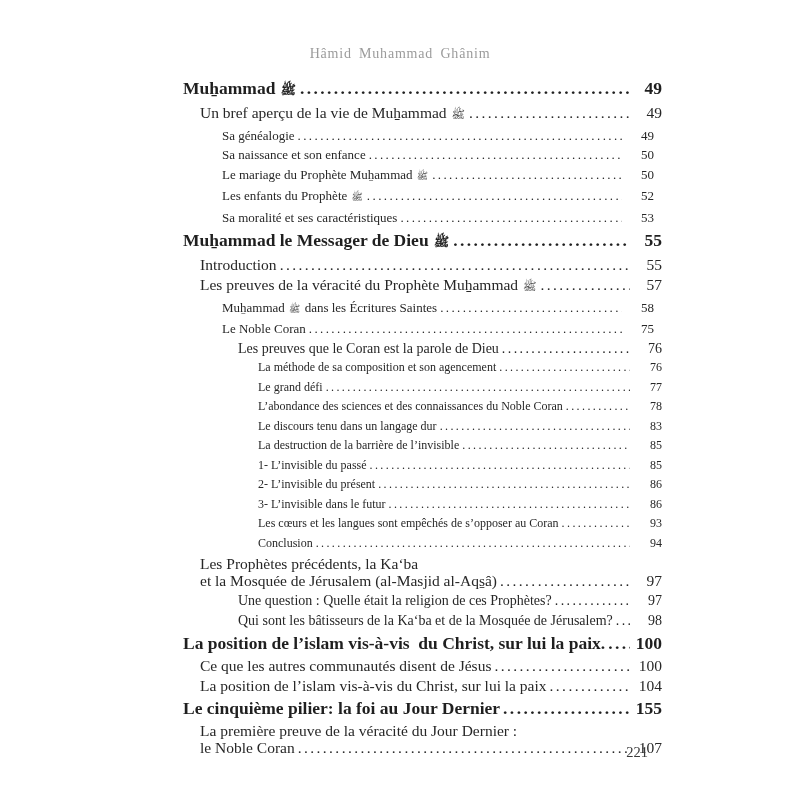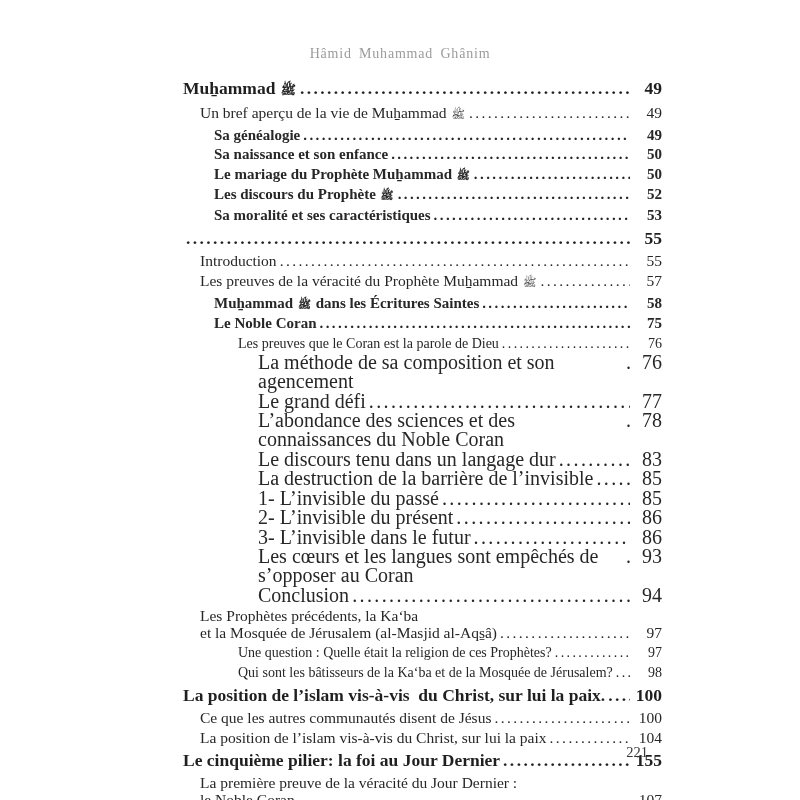--- a/index.html
+++ b/index.html
@@ -6,23 +6,23 @@
   body{font-family:"Liberation Serif","DejaVu Serif",serif;color:#272727;position:relative;}
   .page-header{padding-top:46px;text-align:center;font-size:14px;letter-spacing:.8px;word-spacing:3px;color:#9b9b9b;}
   .toc{margin:17px 138px 0 183px;}
   .row{display:flex;align-items:baseline;line-height:19px;}
   .label{flex:0 1 auto;}
   .leader{flex:1 1 0;overflow:hidden;white-space:nowrap;min-width:4px;margin:0 2px 0 3px;}
   .leader::after{content:"..........................................................................................................";letter-spacing:2.4px;}
   .pagenum{flex:0 0 auto;min-width:30px;text-align:right;}
   .lvl0{font-size:17.5px;font-weight:700;margin:4px 0 3px;color:#1f1f1f;}
   .lvl1{font-size:15.5px;padding-left:17px;margin:1.5px 0;justify-content:space-between;}
-  .lvl2{font-size:15px;padding-left:31px;margin:.5px 0;font-weight:bold;}
+  .lvl2{font-size:13px;padding-left:31px;margin:.5px 8px;}
   .lvl3{font-size:14px;padding-left:55px;margin:.5px 0;}
-  .lvl4{font-size:20px;padding-left:75px;margin:.5px 0;}
+  .lvl4{font-size:12px;padding-left:75px;margin:.5px 0;}
   .cont{margin-top:-4px;}
   .saw{font-size:.72em;margin:0 1px;}
   .it{}
   .page-footer{position:absolute;top:744px;right:152px;font-size:14.5px;color:#383838;margin-left:32px;}
 </style>
 </head>
 <body>
 
 <div class="page-header">Hâmid Muhammad Ghânim</div>
 
@@ -46,30 +46,31 @@
     <span class="label"><span>Sa naissance et son enfance</span></span>
     <span class="leader"></span>
     <span class="pagenum">50</span>
   </div>
     <div class="row lvl2">
     <span class="label"><span>Le mariage du Prophète Muẖammad </span><span class="saw">ﷺ</span></span>
     <span class="leader"></span>
     <span class="pagenum">50</span>
   </div>
     <div class="row lvl2">
-    <span class="label"><span>Les discours du Prophète </span><span class="saw">ﷺ</span></span>
+    <span class="label"><span>Les enfants du Prophète </span><span class="saw">ﷺ</span></span>
     <span class="leader"></span>
     <span class="pagenum">52</span>
   </div>
     <div class="row lvl2">
     <span class="label"><span>Sa moralité et ses caractéristiques</span></span>
     <span class="leader"></span>
     <span class="pagenum">53</span>
   </div>
     <div class="row lvl0">
+    <span class="label"><span>Muẖammad le Messager de Dieu </span><span class="saw">ﷺ</span></span>
     <span class="leader"></span>
     <span class="pagenum">55</span>
   </div>
     <div class="row lvl1">
     <span class="label"><span>Introduction</span></span>
     <span class="leader"></span>
     <span class="pagenum">55</span>
   </div>
     <div class="row lvl1">
     <span class="label"><span>Les preuves de la véracité du Prophète Muẖammad </span><span class="saw">ﷺ</span></span>

